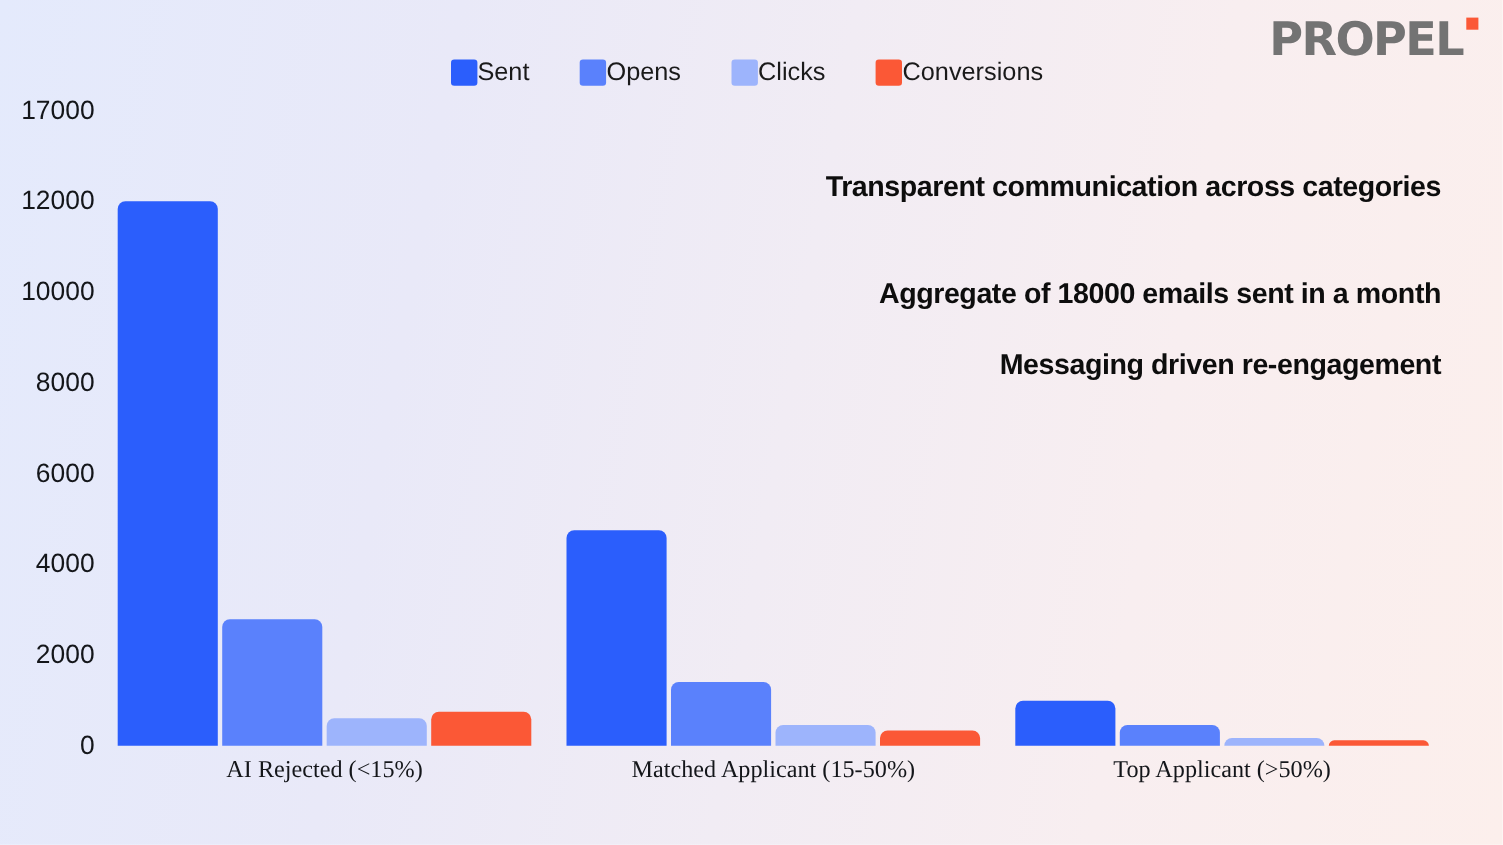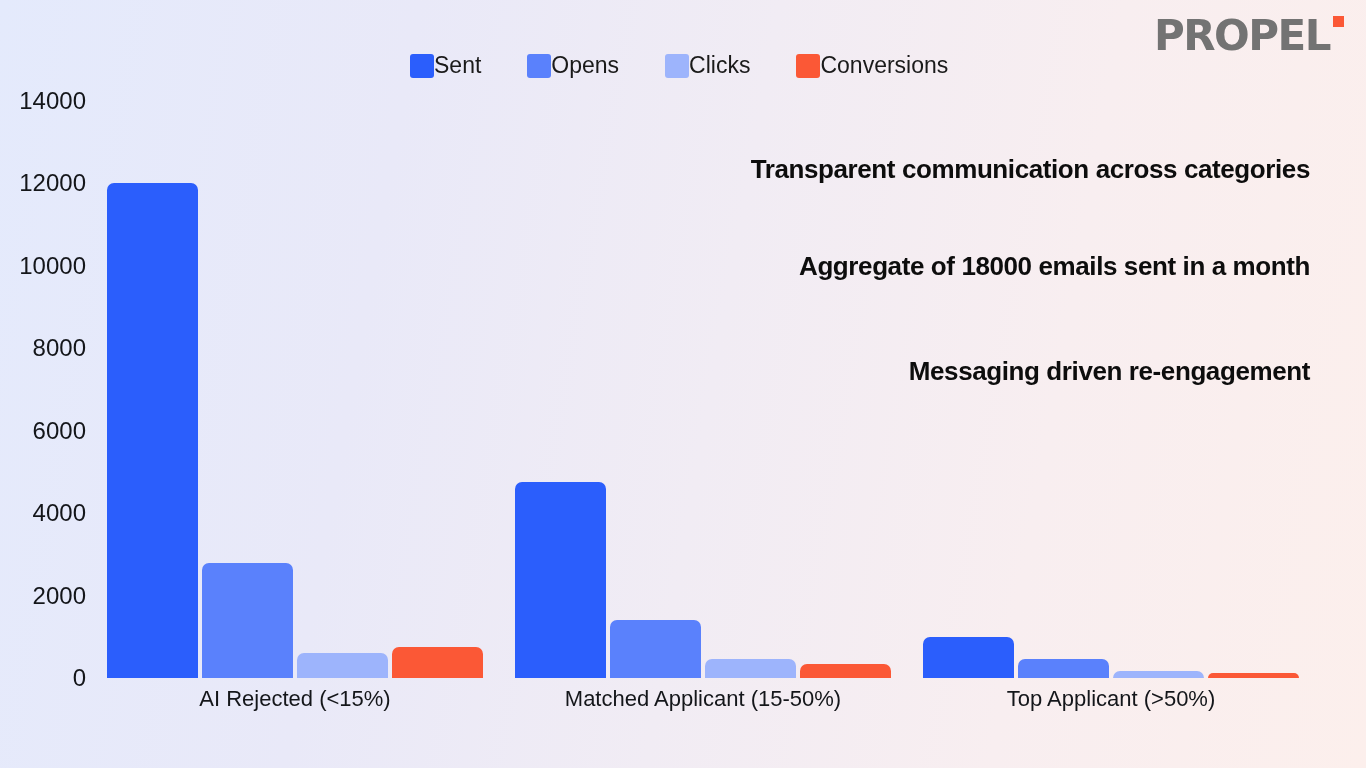--- a/index.html
+++ b/index.html
@@ -83,21 +83,21 @@
   }
   .headline {
     font-family: Liberation Sans, sans-serif;
     font-weight: bold;
     font-size: 26px;
     letter-spacing: -0.4px;
     color: #0d0d0d;
     line-height: 1.15;
   }
   .headline.h1 { margin-bottom: 67px; }
-  .headline.h2 { margin-bottom: 75px; }
+  .headline.h2 { margin-bottom: 35px; }
 
   
   #chart {
     position: absolute;
     left: 0;
     top: 0;
     width: 1366px;
     height: 768px;
   }
   #yaxis {
@@ -129,21 +129,21 @@
     border-top-left-radius: 7px;
     border-top-right-radius: 7px;
     bottom: 90px;
   }
   .xlabel {
     position: absolute;
     top: 686px;
     transform: translateX(-50%);
     font-size: 22px;
     color: #14161a;
-    font-family: Liberation Sans, sans-serif;
+    font-family: Liberation Serif, serif;
     white-space: nowrap;
   }
 </style>
 </head>
 <body>
 
 <div id="slide">
 
   <div id="logo">
     <div class="logo-word">PROPEL</div>
@@ -171,21 +171,21 @@
 
   <div id="chart">
     <div id="yaxis">
         <div class="ytick" style="top: 678px;">0</div>
         <div class="ytick" style="top: 595.571px;">2000</div>
         <div class="ytick" style="top: 513.143px;">4000</div>
         <div class="ytick" style="top: 430.714px;">6000</div>
         <div class="ytick" style="top: 348.286px;">8000</div>
         <div class="ytick" style="top: 265.857px;">10000</div>
         <div class="ytick" style="top: 183.429px;">12000</div>
-        <div class="ytick" style="top: 101px;">14000</div>
+        <div class="ytick" style="top: 101px;">17000</div>
       </div>
     <div id="plot">
         <div class="bar" title="Sent: 12000" style="left: 107px; width: 91px; height: 494.571px; background: rgb(43, 94, 252);"></div>
         <div class="bar" title="Opens: 2800" style="left: 202px; width: 91px; height: 115.4px; background: rgb(90, 129, 252);"></div>
         <div class="bar" title="Clicks: 600" style="left: 297px; width: 91px; height: 24.7286px; background: rgb(157, 180, 252);"></div>
         <div class="bar" title="Conversions: 750" style="left: 392px; width: 91px; height: 30.9107px; background: rgb(251, 88, 54);"></div>
         <div class="xlabel" style="left: 295px;">AI Rejected (&lt;15%)</div>
         <div class="bar" title="Sent: 4750" style="left: 515px; width: 91px; height: 195.768px; background: rgb(43, 94, 252);"></div>
         <div class="bar" title="Opens: 1400" style="left: 610px; width: 91px; height: 57.7px; background: rgb(90, 129, 252);"></div>
         <div class="bar" title="Clicks: 450" style="left: 705px; width: 91px; height: 18.5464px; background: rgb(157, 180, 252);"></div>

